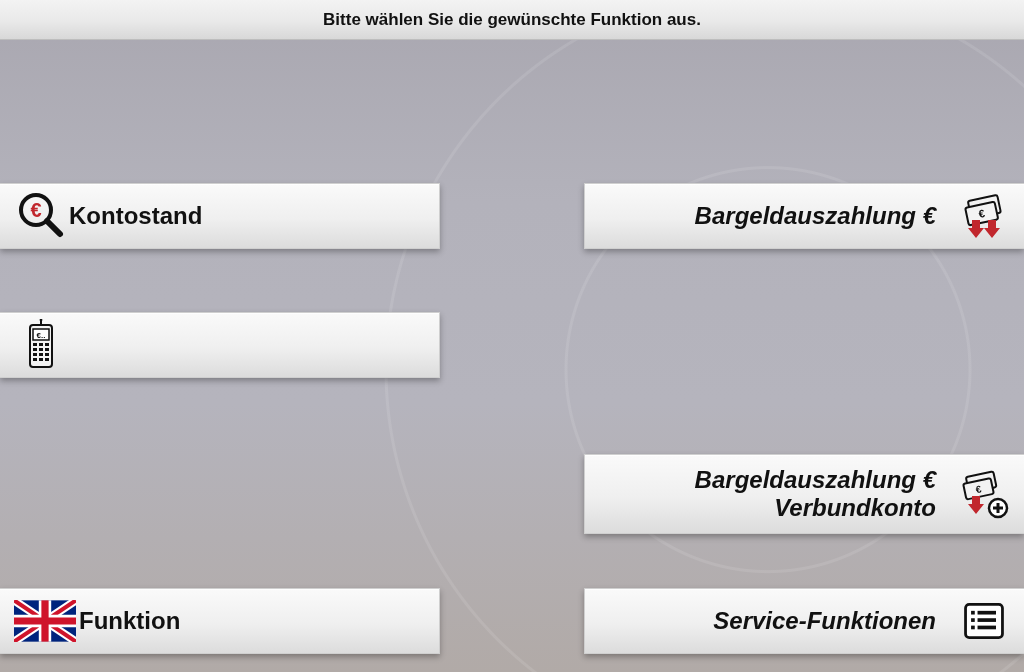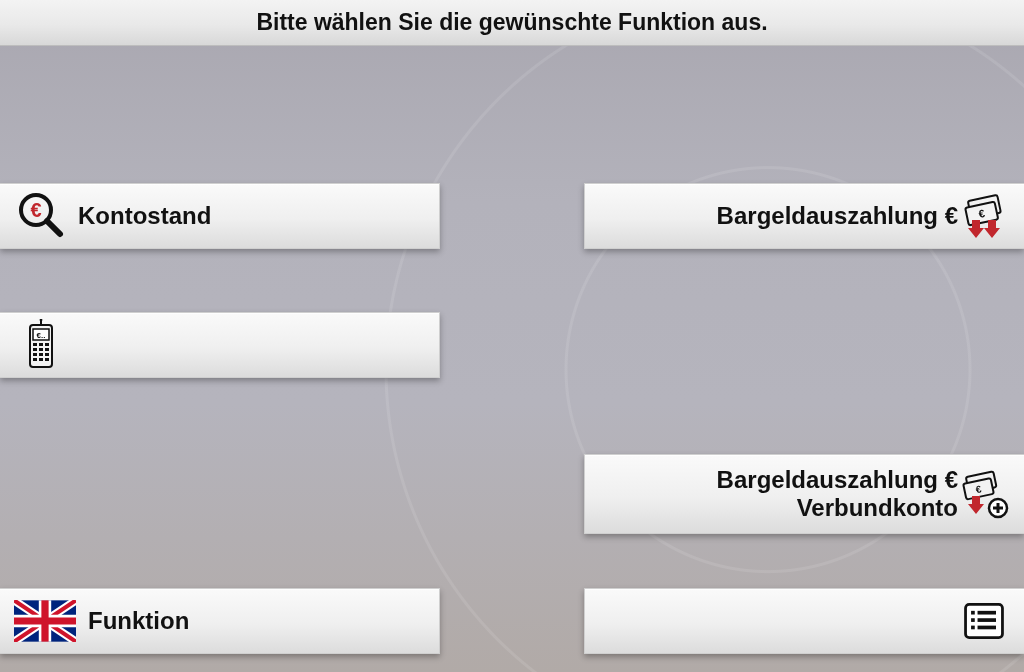--- a/index.html
+++ b/index.html
@@ -8,49 +8,49 @@
     font-family: Arial, Helvetica, sans-serif;
     background:
       radial-gradient(circle at 75% 55%, rgba(255,255,255,0) 200px, rgba(255,255,255,0.10) 201px, rgba(255,255,255,0.10) 203px, rgba(255,255,255,0) 204px) no-repeat,
       radial-gradient(circle at 75% 55%, rgba(255,255,255,0) 380px, rgba(255,255,255,0.10) 381px, rgba(255,255,255,0.10) 383px, rgba(255,255,255,0) 384px) no-repeat,
       linear-gradient(180deg, #a9a7b0 0%, #b3b2bb 30%, #b5b4bd 60%, #b1aaa7 100%);
     position: relative;
   }
   .header {
     position: absolute;
     top: 0; left: 0; right: 0;
-    height: 46px;
+    height: 40px;
     background: linear-gradient(180deg, #f3f3f3 0%, #e9e9e9 55%, #d8d8d8 100%);
     border-bottom: 1px solid #bdbdbd;
     display: flex;
     align-items: center;
     justify-content: center;
     font-weight: bold;
-    font-size: 23px;
+    font-size: 17px;
     color: #111;
   }
   .btn {
     position: absolute;
     height: 66px;
     width: 440px;
     background: linear-gradient(180deg, #fafafa 0%, #efefef 55%, #dcdcdc 100%);
     border: 1px solid #cfcfcf;
     box-shadow: 0 3px 6px rgba(0,0,0,.30), inset 0 1px 0 rgba(255,255,255,.7);
     display: flex;
     align-items: center;
     font-size: 24px;
     font-weight: bold;
     color: #111;
     line-height: 1.0;
   }
   .btn.left  { left: 0;  border-left: none;  padding-left: 14px; }
   .btn.right { right: 0; border-right: none; justify-content: flex-end; padding-right: 14px; text-align: right; }
   .btn .txt { flex: 0 0 auto; }
-  .btn.right .txt { margin-right: 0; }
-  .btn.left  .txt { margin-left: 12px; }
+  .btn.right .txt { margin-right: 22px; font-style: italic; }
+  .btn.left  .txt { margin-left: 3px; }
   .multi { height: 80px; }
   .multi .txt { line-height: 1.15; white-space: pre; }
   
   .r1 { top: 183px; }
   .r2 { top: 312px; }
   .r3 { top: 454px; }
   .r4 { top: 588px; }
   .icon { width: 52px; height: 52px; flex: 0 0 52px; display:flex; align-items:center; justify-content:center; }
   svg { display:block; }
 </style>
@@ -154,20 +154,21 @@
       <g stroke="#cf142b" stroke-width="7">
           <line x1="30" y1="0" x2="30" y2="40"></line>
           <line x1="0" y1="20" x2="60" y2="20"></line>
         </g>
     </svg>
   </span>
   <span class="txt">Funktion</span>
 </div>
 
 <div class="btn right r4">
+  <span class="txt">Service-Funktionen</span>
   <span class="icon">
     <svg viewBox="0 0 52 52" width="48" height="48">
       <rect x="6" y="8" width="40" height="36" rx="4" fill="#fff" stroke="#111" stroke-width="3"></rect>
       <g fill="#111">
         <rect x="12" y="15" width="4" height="4"></rect>
           <rect x="19" y="15" width="20" height="4"></rect>
         <rect x="12" y="23" width="4" height="4"></rect>
           <rect x="19" y="23" width="20" height="4"></rect>
         <rect x="12" y="31" width="4" height="4"></rect>
           <rect x="19" y="31" width="20" height="4"></rect>

